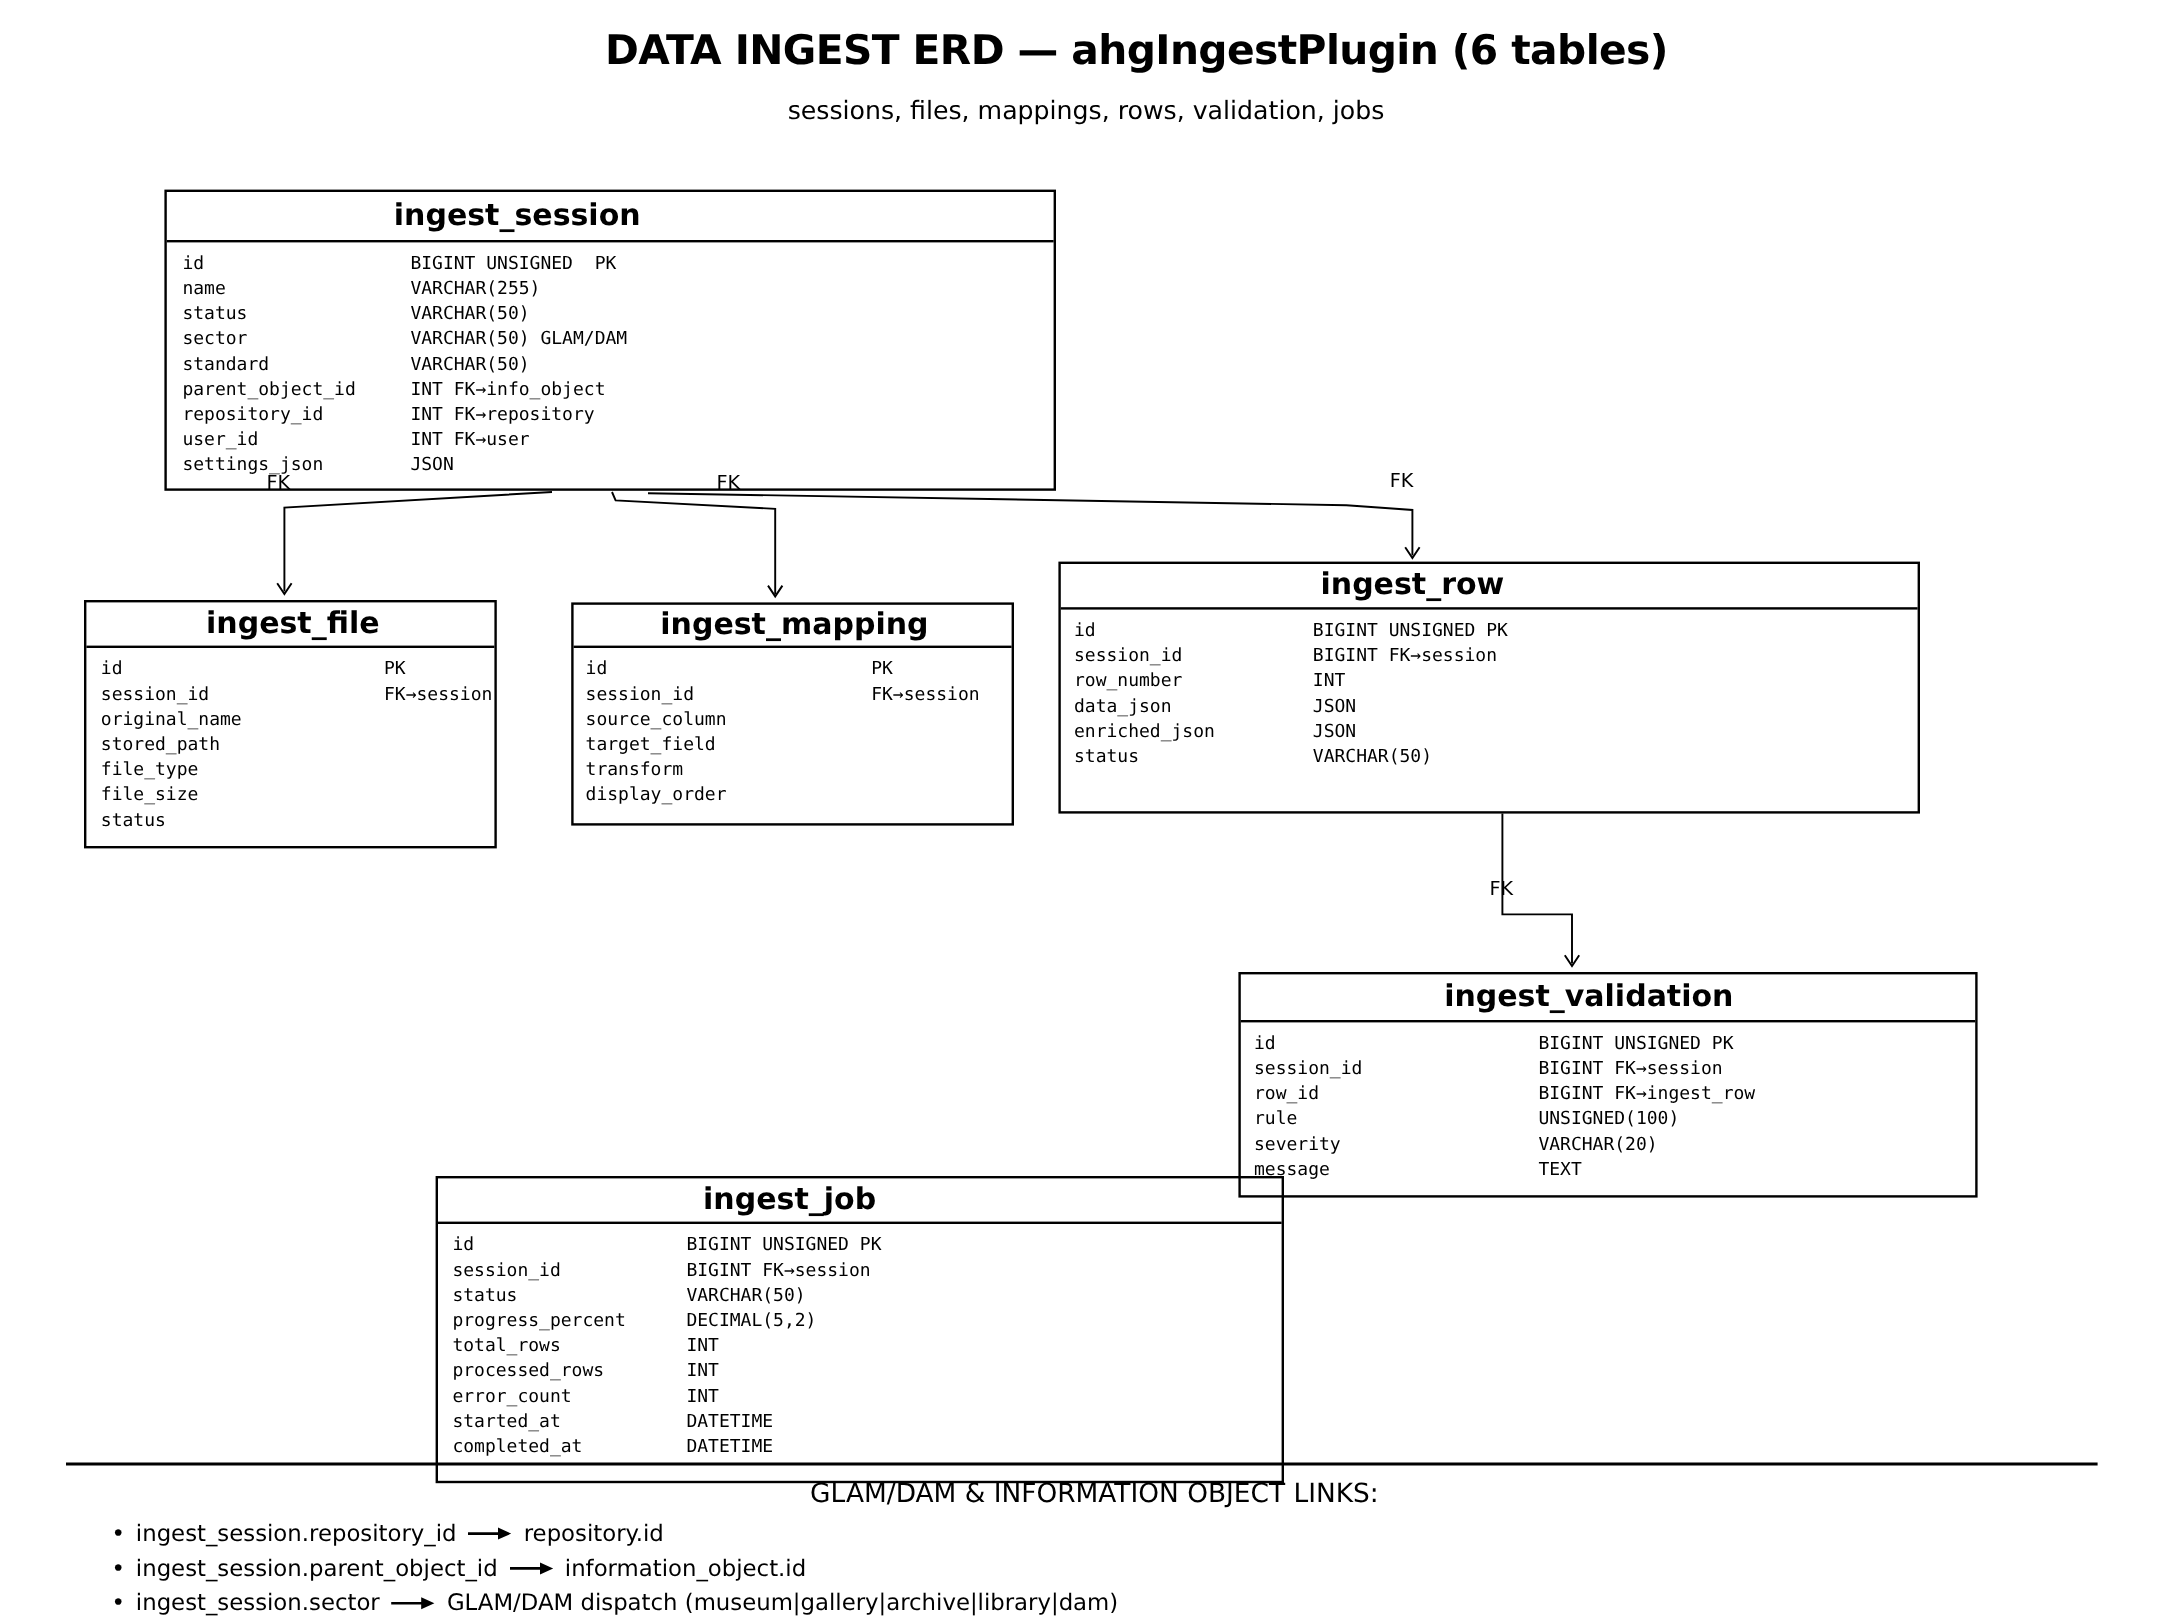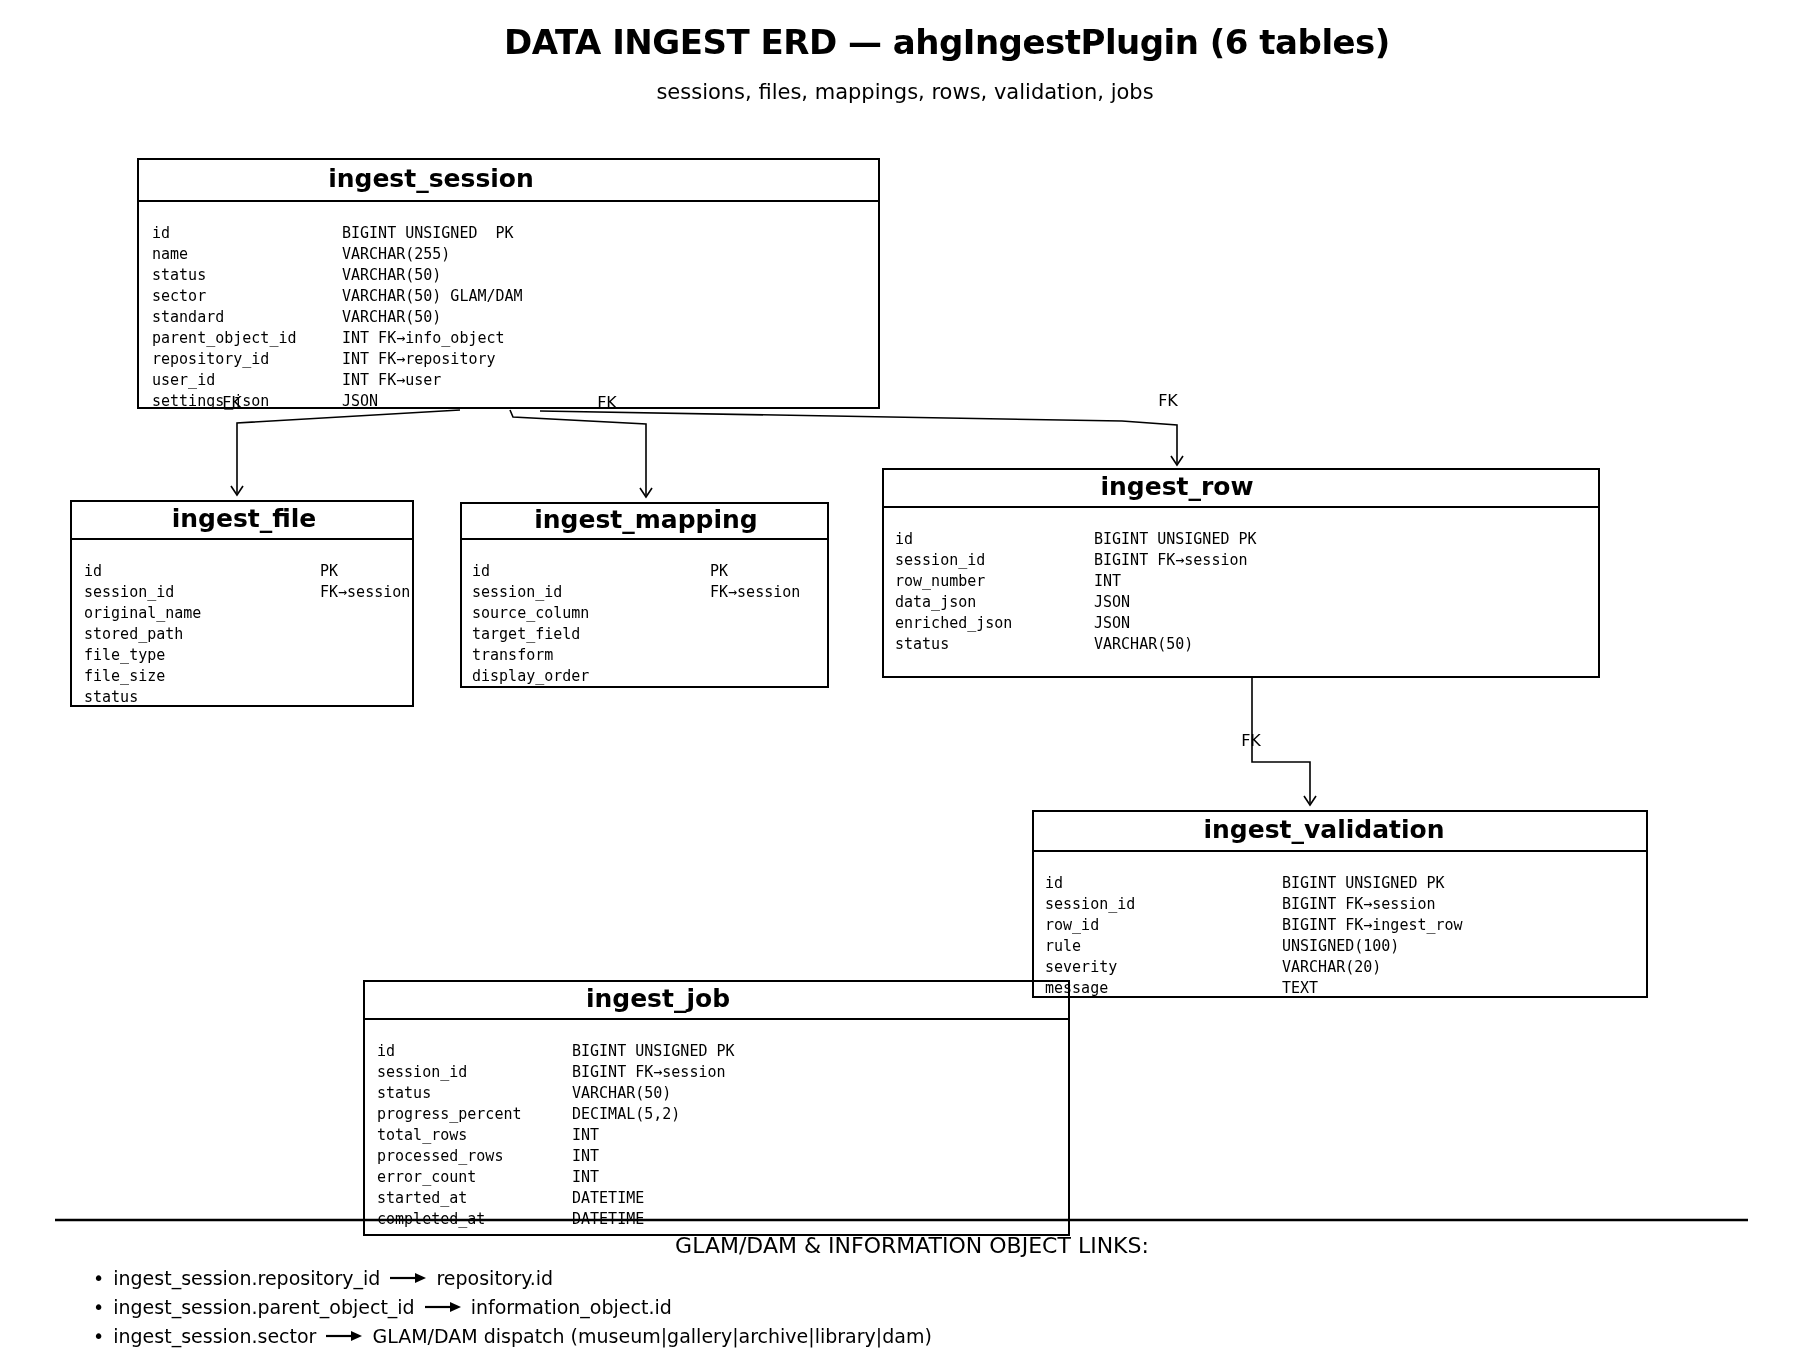--- a/index.html
+++ b/index.html
@@ -24,21 +24,21 @@
     border:2px solid #000;
   }
   .tbl.thick { border-width:2.5px; }
   .tbl .hdr { position:relative; border-bottom:2px solid #000; height:var(--hdr-h); }
   .tbl .ttl {
     position:absolute; left:var(--ttl-x); top:50%; transform:translate(-50%,-54%);
     font-weight:bold; font-size:25px; white-space:nowrap;
     font-family:"DejaVu Sans", sans-serif;
   }
   .tbl .rows {
-    padding-top:21px;
+    padding-top:7px;
     font-family:"DejaVu Sans Mono", monospace; font-size:15px;
   }
   .frow { position:relative; height:21px; white-space:pre; }
   .fname { position:absolute; left:var(--pad-x); top:1px; }
   .ftype { position:absolute; left:var(--type-x); top:1px; }
   
   svg.overlay { position:absolute; left:0; top:0; z-index:5; pointer-events:none; }
   .fk-label {
     position:absolute; transform:translate(-50%,-50%);
     font-size:16px; font-family:"DejaVu Sans", sans-serif; z-index:6;
@@ -86,21 +86,21 @@
         <div class="frow"><span class="fname">id</span><span class="ftype">PK</span></div>
         <div class="frow"><span class="fname">session_id</span><span class="ftype">FK→session</span></div>
         <div class="frow"><span class="fname">original_name</span><span class="ftype"></span></div>
         <div class="frow"><span class="fname">stored_path</span><span class="ftype"></span></div>
         <div class="frow"><span class="fname">file_type</span><span class="ftype"></span></div>
         <div class="frow"><span class="fname">file_size</span><span class="ftype"></span></div>
         <div class="frow"><span class="fname">status</span><span class="ftype"></span></div>
       </div>
   </div>
 
-  <div class="tbl" style="left:460px; top:502px; width:369px; height:186px; --hdr-h:34px; --ttl-x:184px; --pad-x:10px; --type-x:248px;">
+  <div class="tbl" style="left:476px; top:502px; width:369px; height:186px; --hdr-h:34px; --ttl-x:184px; --pad-x:10px; --type-x:248px;">
     <div class="hdr">
       <div class="ttl">ingest_mapping</div>
     </div>
     <div class="rows">
         <div class="frow"><span class="fname">id</span><span class="ftype">PK</span></div>
         <div class="frow"><span class="fname">session_id</span><span class="ftype">FK→session</span></div>
         <div class="frow"><span class="fname">source_column</span><span class="ftype"></span></div>
         <div class="frow"><span class="fname">target_field</span><span class="ftype"></span></div>
         <div class="frow"><span class="fname">transform</span><span class="ftype"></span></div>
         <div class="frow"><span class="fname">display_order</span><span class="ftype"></span></div>

